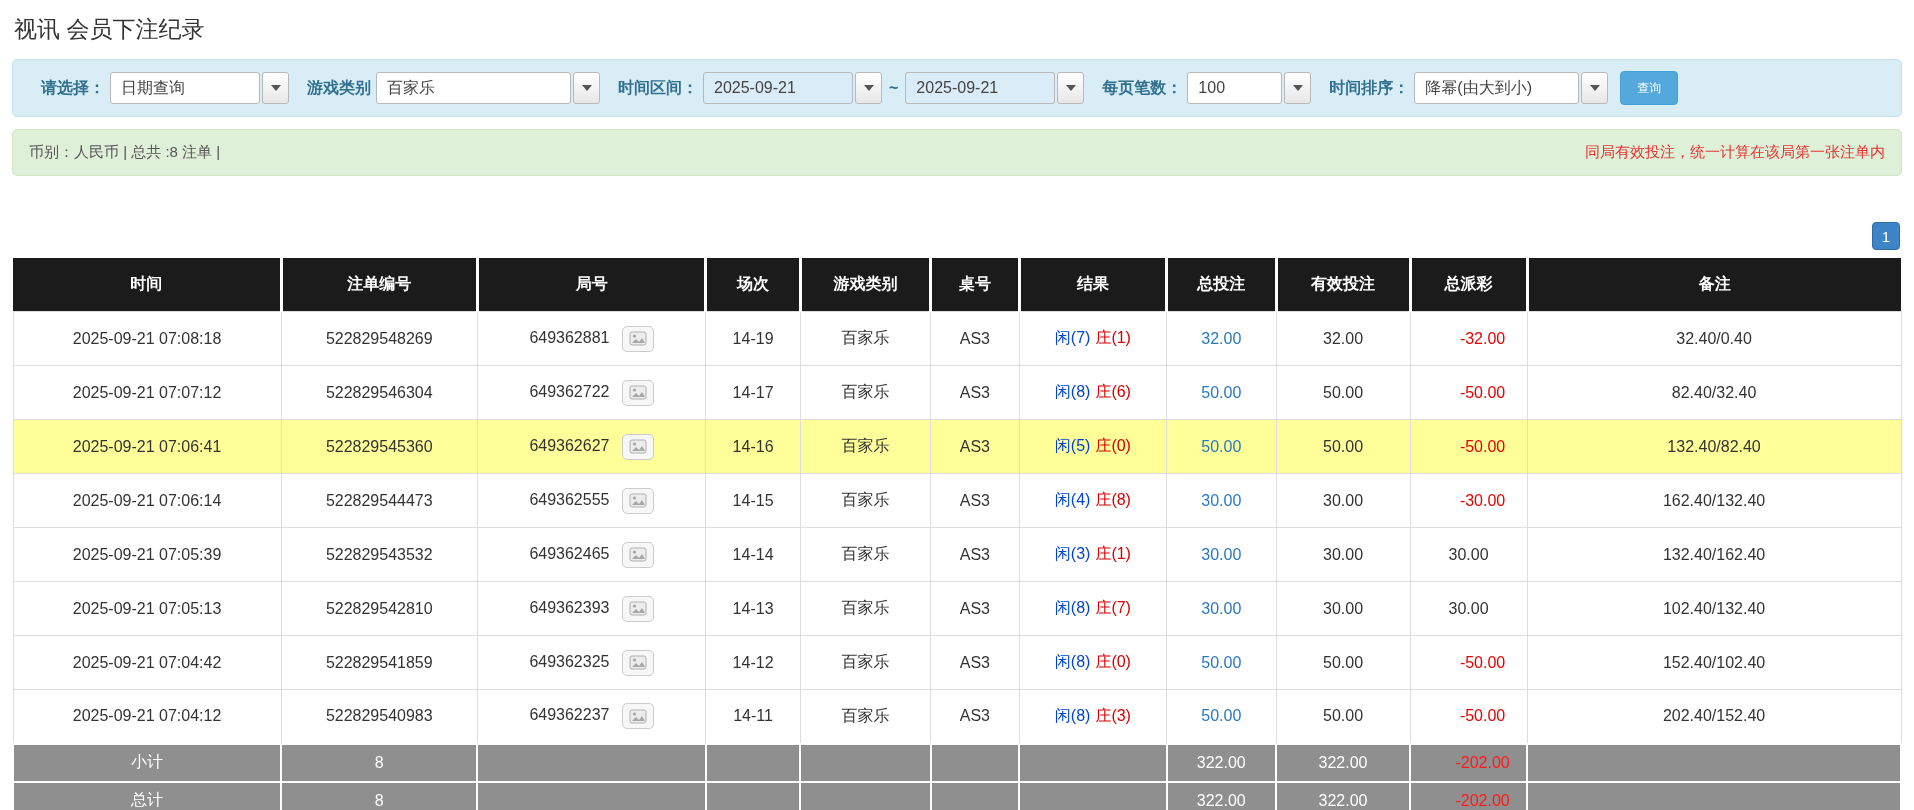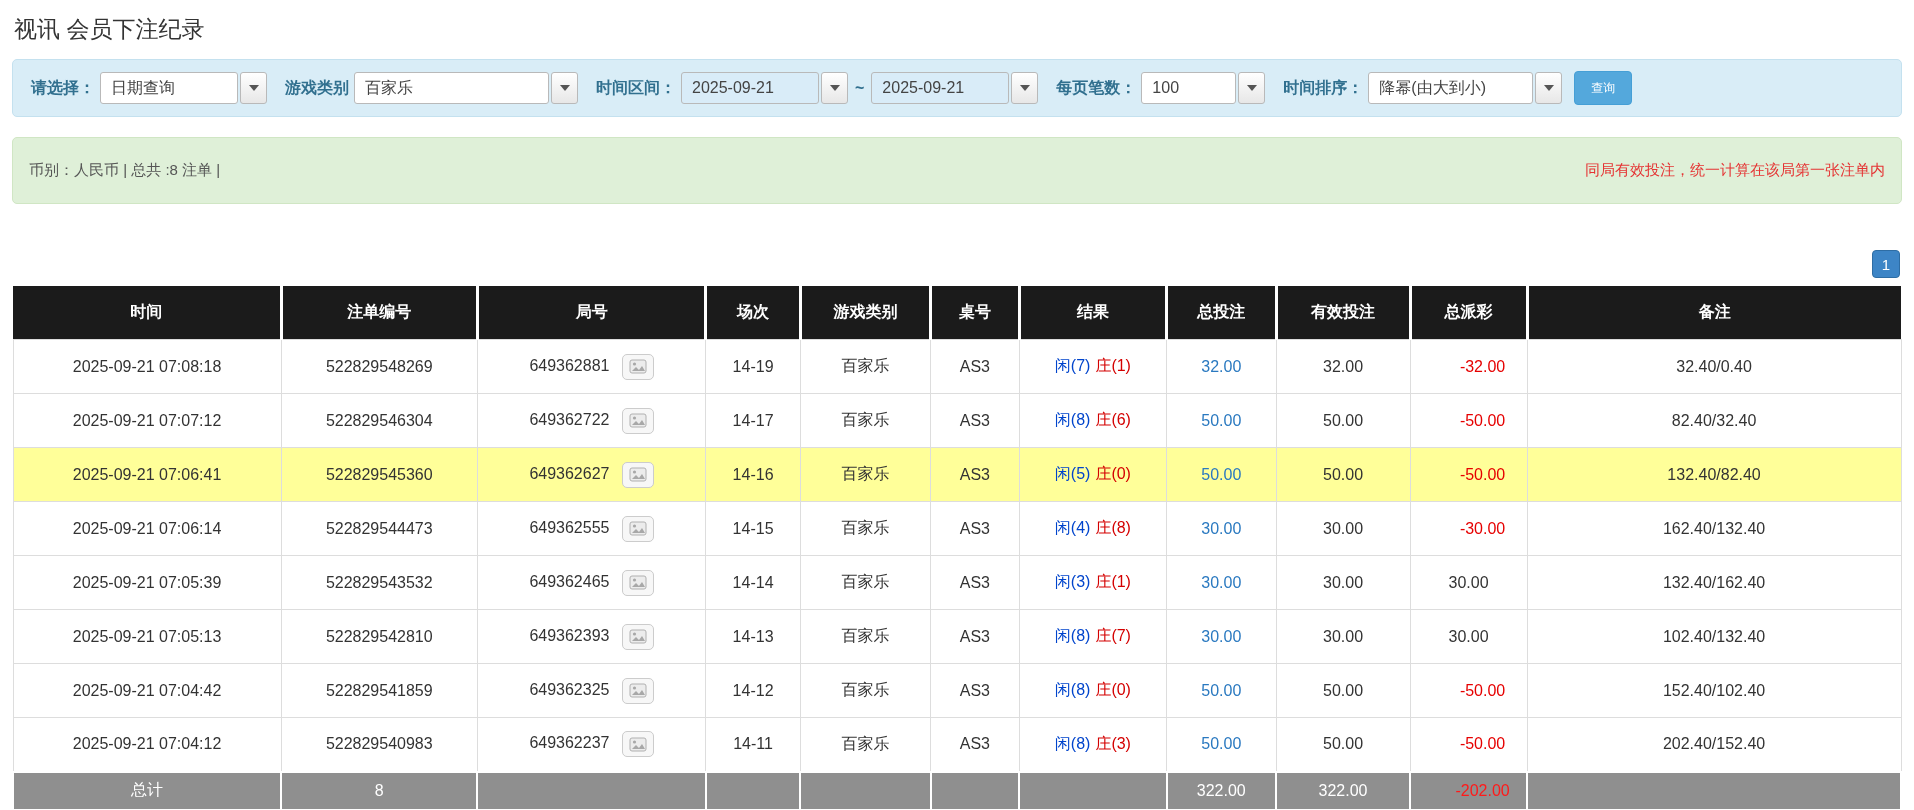--- a/index.html
+++ b/index.html
@@ -5,32 +5,32 @@
   * { box-sizing: border-box; }
   html, body { margin: 0; padding: 0; background: #fff; }
   body { font-family: "Liberation Sans", "DejaVu Sans", sans-serif; color: #333; font-size: 16px; }
   .page { padding: 8px 12px; }
 
   .page-title { font-size: 23px; font-weight: 400; color: #333; margin: 6px 2px 14px; }
 
   
   .filter-bar { background: #d9edf7; border: 1px solid #c4e1ef; border-radius: 5px; padding: 11px 14px; display: flex; align-items: center; white-space: nowrap; }
   .f-label { color: #31708f; font-weight: bold; margin: 0 5px 0 18px; font-size: 16px; }
-  .f-label.first { margin-left: 4px; }
+  .f-label.first { margin-left: 14px; }
   .combo { display: inline-flex; align-items: center; }
   .combo-text { display: inline-block; background: #fff; border: 1px solid #b9b9b9; border-radius: 3px; height: 32px; line-height: 30px; padding: 0 10px; font-size: 16px; color: #444; overflow: hidden; }
   .combo-text.date-field { background: #d9ecf8; }
   .combo-btn { width: 27px; height: 32px; margin-left: 2px; border: 1px solid #b9b9b9; border-radius: 3px; background: linear-gradient(#ffffff, #e7e7e7); display: inline-flex; align-items: center; justify-content: center; cursor: pointer; }
   .caret { width: 0; height: 0; border-left: 5px solid transparent; border-right: 5px solid transparent; border-top: 6px solid #555; }
-  .w150 { width: 138px; } .w195 { width: 195px; } .w95 { width: 95px; } .w165 { width: 165px; }
+  .w150 { width: 150px; } .w195 { width: 195px; } .w95 { width: 95px; } .w165 { width: 165px; }
   .tilde { color: #31708f; margin: 0 7px; font-weight: bold; }
   .search-btn { margin-left: 12px; height: 34px; padding: 0 16px; background: #54a8dc; border: 1px solid #459fd6; border-radius: 4px; color: #fff; font-size: 12px; cursor: pointer; font-family: inherit; }
 
   
-  .summary-bar { margin-top: 20px; background: #dff0d8; border: 1px solid #d0e6c4; border-radius: 5px; padding: 23px 16px; display: flex; align-items: flex-end; justify-content: space-between; }
+  .summary-bar { margin-top: 12px; background: #dff0d8; border: 1px solid #d0e6c4; border-radius: 5px; padding: 13px 16px; display: flex; align-items: flex-end; justify-content: space-between; }
   .summary-left { color: #555; font-size: 15px; }
   .summary-right { color: #e53333; font-size: 15px; }
 
   
   .pagination { display: flex; justify-content: flex-end; margin: 46px 2px 8px; }
   .page-btn { min-width: 28px; height: 28px; background: #3d85c6; border: 1px solid #2e6da4; border-radius: 4px; color: #fff; font-size: 15px; display: inline-flex; align-items: center; justify-content: center; cursor: pointer; }
 
   
   table.records { width: 100%; border-collapse: collapse; table-layout: fixed; }
   .records th { background: #1b1b1b; color: #fff; font-size: 16px; font-weight: bold; height: 37px; padding: 16px 4px; }
@@ -347,28 +347,41 @@
     <td>
       <a class="bet-link">50.00</a>
     </td>
     <td>50.00</td>
     <td class="payout-val neg">-50.00</td>
     <td>202.40/152.40</td>
   </tr>
       </tbody>
     <tbody>
       <tr class="foot-row">
-        <td>总计</td>
+        <td>小计</td>
         <td>8</td>
         <td></td>
         <td></td>
         <td></td>
         <td></td>
         <td></td>
         <td>322.00</td>
         <td>322.00</td>
         <td class="payout-val neg">-202.00</td>
         <td></td>
       </tr>
+      <tr class="foot-row">
+        <td>总计</td>
+        <td>8</td>
+        <td></td>
+        <td></td>
+        <td></td>
+        <td></td>
+        <td></td>
+        <td>322.00</td>
+        <td>322.00</td>
+        <td class="payout-val neg">-202.00</td>
+        <td></td>
+      </tr>
     </tbody>
   </table>
 
 </div>
 
 </body></html>

